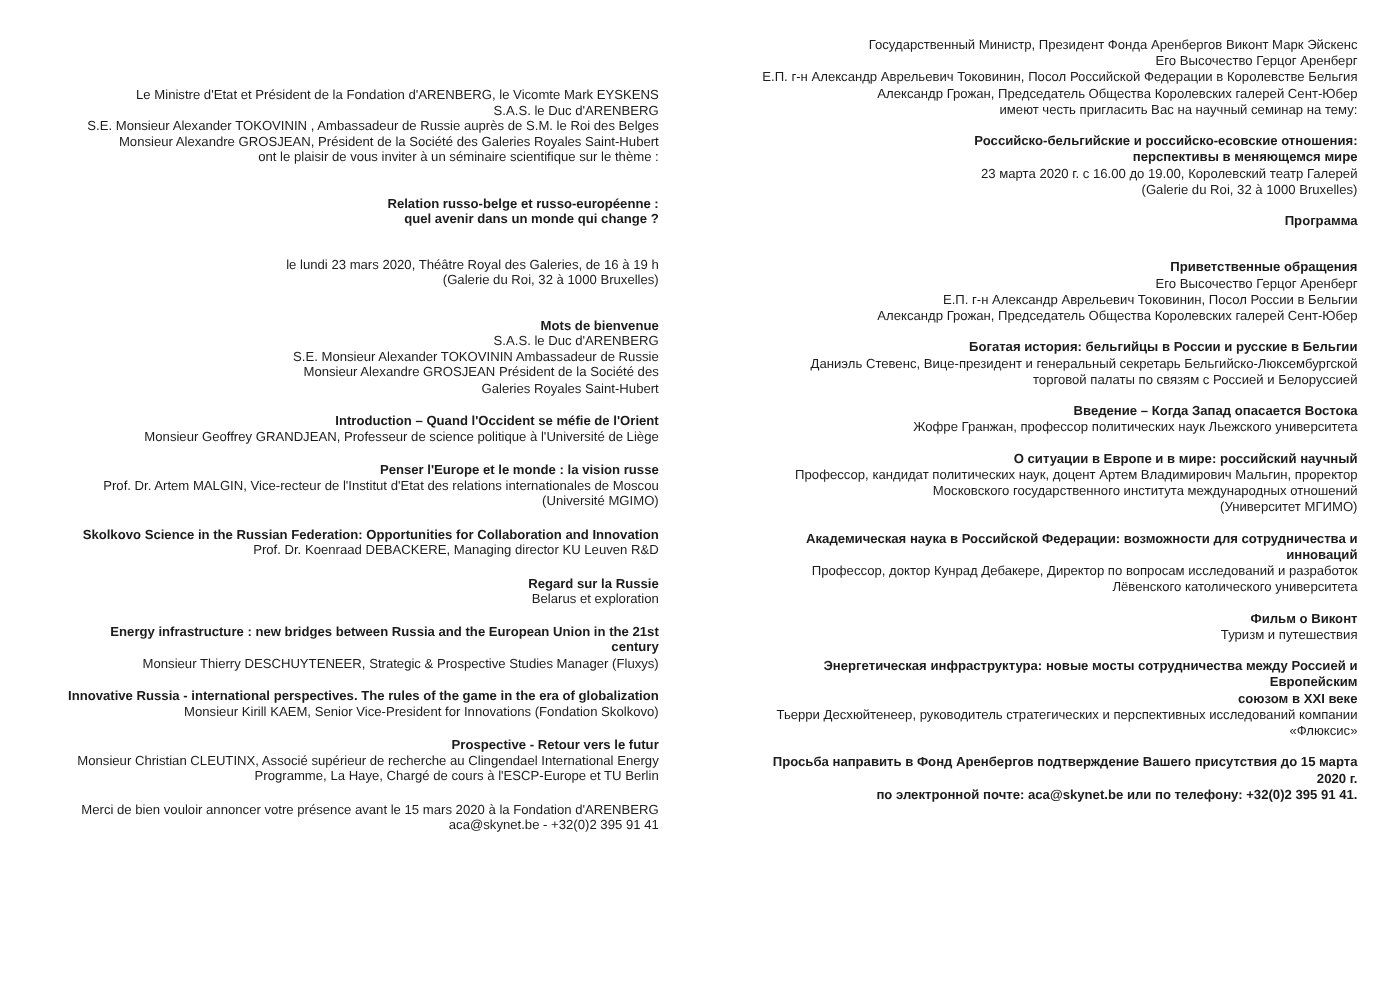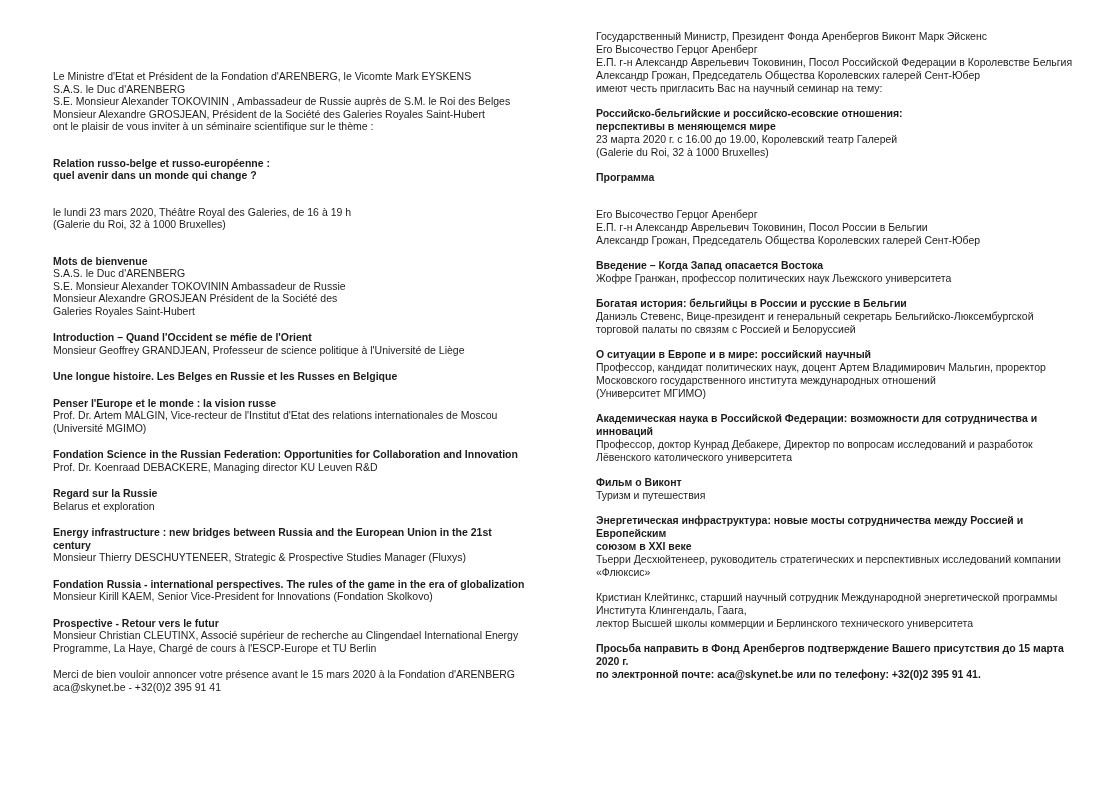--- a/index.html
+++ b/index.html
@@ -5,21 +5,21 @@
   * { margin: 0; padding: 0; box-sizing: border-box; }
   html, body { background: #ffffff; }
   .page {
     position: relative;
     width: 1118px;
     height: 790px;
     background: #ffffff;
     color: #1c1c1c;
     overflow: hidden;
   }
-  .col { position: absolute; text-align: left; }
+  .col { position: absolute; text-align: right; }
   .col-fr {
     left: 53px; top: 70px; width: 474px;
     font-family: Liberation Sans, sans-serif;
     font-size: 10.5px; line-height: 12.5px;
   }
   .col-ru {
     left: 596px; top: 30px; width: 490px;
     font-family: "Liberation Sans", sans-serif;
     font-size: 10.5px; line-height: 13px;
   }
@@ -65,46 +65,45 @@
 Monsieur Alexandre GROSJEAN Président de la Société des
 Galeries Royales Saint-Hubert</div>
     </div>
 
     <div class="sec">
       <div class="title">Introduction – Quand l'Occident se méfie de l'Orient</div>
       <div class="body">Monsieur Geoffrey GRANDJEAN, Professeur de science politique à l'Université de Liège</div>
     </div>
 
     <div class="sec">
-      <div class="title">Une longue histoire. Les Belges en Russie et les Russes en Belgique</div>
     </div>
 
     <div class="sec">
       <div class="title">Penser l'Europe et le monde : la vision russe</div>
       <div class="body">Prof. Dr. Artem MALGIN, Vice-recteur de l'Institut d'Etat des relations internationales de Moscou
 (Université MGIMO)</div>
     </div>
 
     <div class="sec">
-      <div class="title">Fondation Science in the Russian Federation: Opportunities for Collaboration and Innovation</div>
+      <div class="title">Skolkovo Science in the Russian Federation: Opportunities for Collaboration and Innovation</div>
       <div class="body">Prof. Dr. Koenraad DEBACKERE, Managing director KU Leuven R&amp;D</div>
     </div>
 
     <div class="sec">
       <div class="title">Regard sur la Russie</div>
       <div class="body">Belarus et exploration</div>
     </div>
 
     <div class="sec">
       <div class="title">Energy infrastructure : new bridges between Russia and the European Union in the 21st century</div>
       <div class="body">Monsieur Thierry DESCHUYTENEER, Strategic &amp; Prospective Studies Manager (Fluxys)</div>
     </div>
 
     <div class="sec">
-      <div class="title">Fondation Russia - international perspectives. The rules of the game in the era of globalization</div>
+      <div class="title">Innovative Russia - international perspectives. The rules of the game in the era of globalization</div>
       <div class="body">Monsieur Kirill KAEM, Senior Vice-President for Innovations (Fondation Skolkovo)</div>
     </div>
 
     <div class="sec">
       <div class="title">Prospective - Retour vers le futur</div>
       <div class="body">Monsieur Christian CLEUTINX, Associé supérieur de recherche au Clingendael International Energy
 Programme, La Haye, Chargé de cours à l'ESCP-Europe et TU Berlin</div>
     </div>
 
     <div class="sec">
@@ -132,34 +131,35 @@
       <div class="body">23 марта 2020 г. с 16.00 до 19.00, Королевский театр Галерей
 (Galerie du Roi, 32 à 1000 Bruxelles)</div>
     </div>
 
     <div class="sec gap-lg">
       <div class="title">Программа</div>
       <div class="body"></div>
     </div>
 
     <div class="sec">
+      <div class="title">Приветственные обращения</div>
       <div class="body">Его Высочество Герцог Аренберг
 Е.П. г-н Александр Аврельевич Токовинин, Посол России в Бельгии
 Александр Грожан, Председатель Общества Королевских галерей Сент-Юбер</div>
     </div>
 
     <div class="sec">
-      <div class="title">Введение – Когда Запад опасается Востока</div>
-      <div class="body">Жофре Гранжан, профессор политических наук Льежского университета</div>
+      <div class="title">Богатая история: бельгийцы в России и русские в Бельгии</div>
+      <div class="body">Даниэль Стевенс, Вице-президент и генеральный секретарь Бельгийско-Люксембургской
+торговой палаты по связям с Россией и Белоруссией</div>
     </div>
 
     <div class="sec">
-      <div class="title">Богатая история: бельгийцы в России и русские в Бельгии</div>
-      <div class="body">Даниэль Стевенс, Вице-президент и генеральный секретарь Бельгийско-Люксембургской
-торговой палаты по связям с Россией и Белоруссией</div>
+      <div class="title">Введение – Когда Запад опасается Востока</div>
+      <div class="body">Жофре Гранжан, профессор политических наук Льежского университета</div>
     </div>
 
     <div class="sec">
       <div class="title">О ситуации в Европе и в мире: российский научный</div>
       <div class="body">Профессор, кандидат политических наук, доцент Артем Владимирович Мальгин, проректор
 Московского государственного института международных отношений
 (Университет МГИМО)</div>
     </div>
 
     <div class="sec">
@@ -176,23 +176,20 @@
 
     <div class="sec">
       <div class="title">Энергетическая инфраструктура: новые мосты сотрудничества между Россией и Европейским
 союзом в XXI веке</div>
       <div class="body">Тьерри Десхюйтенеер, руководитель стратегических и перспективных исследований компании
 «Флюксис»</div>
     </div>
 
 
     <div class="sec">
-      <div class="body">Кристиан Клейтинкс, старший научный сотрудник Международной энергетической программы
-Института Клингендаль, Гаага,
-лектор Высшей школы коммерции и Берлинского технического университета</div>
     </div>
 
     <div class="sec">
       <div class="title">Просьба направить в Фонд Аренбергов подтверждение Вашего присутствия до 15 марта 2020 г.
 по электронной почте: aca@skynet.be или по телефону: +32(0)2 395 91 41.</div>
       <div class="body"></div>
     </div>
 
   </div>
 

